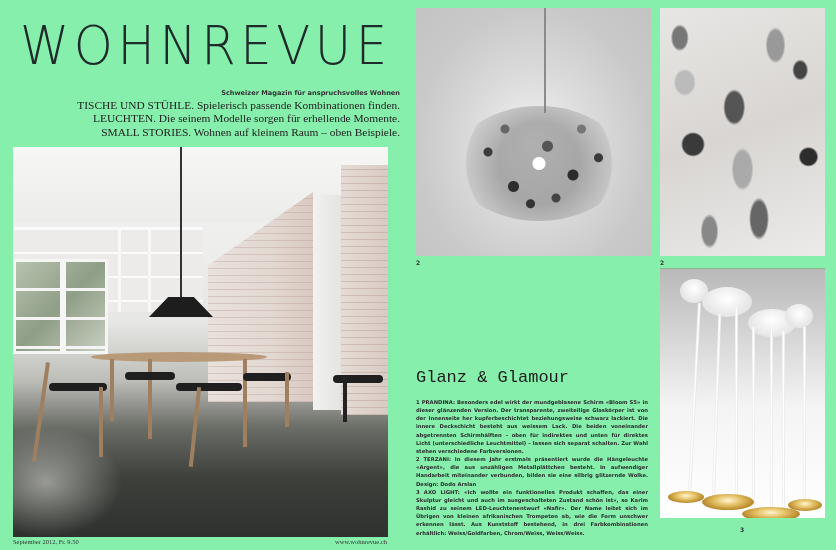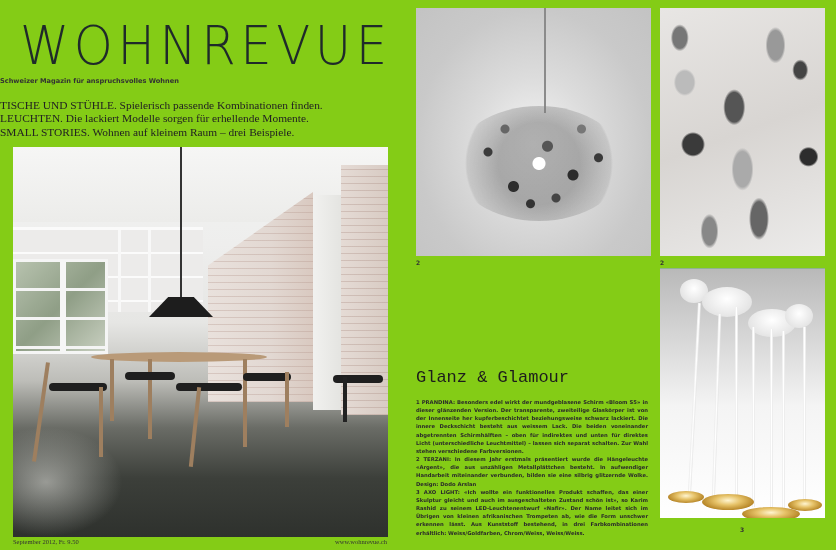--- a/index.html
+++ b/index.html
@@ -1,39 +1,39 @@
 <!DOCTYPE html>
 <html><head>
 <meta charset="utf-8">
 <style>
   * { box-sizing: border-box; margin: 0; padding: 0; }
   html, body { width: 836px; height: 550px; overflow: hidden; background: #ffffff; }
   body { position: relative; font-family: "Liberation Serif", serif; color: #222; }
 
-  .page { position: absolute; top: 0; height: 550px; background: #84cc16; }
+  .page { position: absolute; top: 0; height: 550px; background: #86efac; }
   .page-left { left: 0; width: 400px; }
   .page-right { left: 400px; width: 436px; }
 
   
   .masthead {
     position: absolute; left: 20px; top: 18px; width: 362px;
     font-family: "DejaVu Sans", sans-serif; font-weight: 300;
     font-size: 54px; letter-spacing: 5px; color: #1f2a2a;
     line-height: 56px; text-align: center;
     transform: scaleX(0.92); transform-origin: left center;
   }
   .tagline {
-    position: absolute; left: 0; width: 400px; top: 77px;
+    position: absolute; left: 0; width: 400px; top: 89px;
     font-family: "DejaVu Sans", sans-serif; font-weight: bold;
-    font-size: 6.6px; line-height: 9px; text-align: left; color: #333;
+    font-size: 6.6px; line-height: 9px; text-align: right; color: #333;
   }
   .teasers {
     position: absolute; left: 0; width: 400px; top: 99px;
     font-family: "Liberation Serif", serif; font-size: 11.4px;
-    line-height: 13.3px; text-align: left; color: #222;
+    line-height: 13.3px; text-align: right; color: #222; padding-left: 24px;
   }
   .teasers .lead { text-transform: uppercase; }
 
   
   .cover-photo {
     position: absolute; left: 13px; top: 147px; width: 375px; height: 390px; overflow: hidden;
     background: linear-gradient(180deg, #f2f3f2 0%, #eeeeed 25%, #e6e6e4 45%, #bdbdb8 60%, #6a6c66 72%, #3c3f3a 85%, #2e312d 100%);
   }
   .cp-ceiling { position: absolute; left:0; top:0; width:375px; height:75px; background: linear-gradient(180deg,#f6f6f5,#ececea); }
   .cp-brick1 {
@@ -138,22 +138,22 @@
 </head>
 <body>
 
 <div class="page page-left">
   <div class="masthead">WOHNREVUE</div>
   <div class="tagline">
     <div>Schweizer Magazin für anspruchsvolles Wohnen</div>
   </div>
   <div class="teasers">
     <div><span class="lead">TISCHE UND STÜHLE.</span><span> Spielerisch passende Kombinationen finden.</span></div>
-    <div><span class="lead">LEUCHTEN.</span><span> Die lackiert Modelle sorgen für erhellende Momente.</span></div>
-    <div><span class="lead">SMALL STORIES.</span><span> Wohnen auf kleinem Raum – drei Beispiele.</span></div>
+    <div><span class="lead">LEUCHTEN.</span><span> Die seinem Modelle sorgen für erhellende Momente.</span></div>
+    <div><span class="lead">SMALL STORIES.</span><span> Wohnen auf kleinem Raum – oben Beispiele.</span></div>
   </div>
 
   <div class="cover-photo">
     <div class="cp-ceiling"></div>
     <div class="cp-shelves"></div>
     <div class="cp-window"></div>
     <div class="cp-brick1"></div>
     <div class="cp-pillar"></div>
     <div class="cp-brick2"></div>
     <div class="cp-cord"></div>

